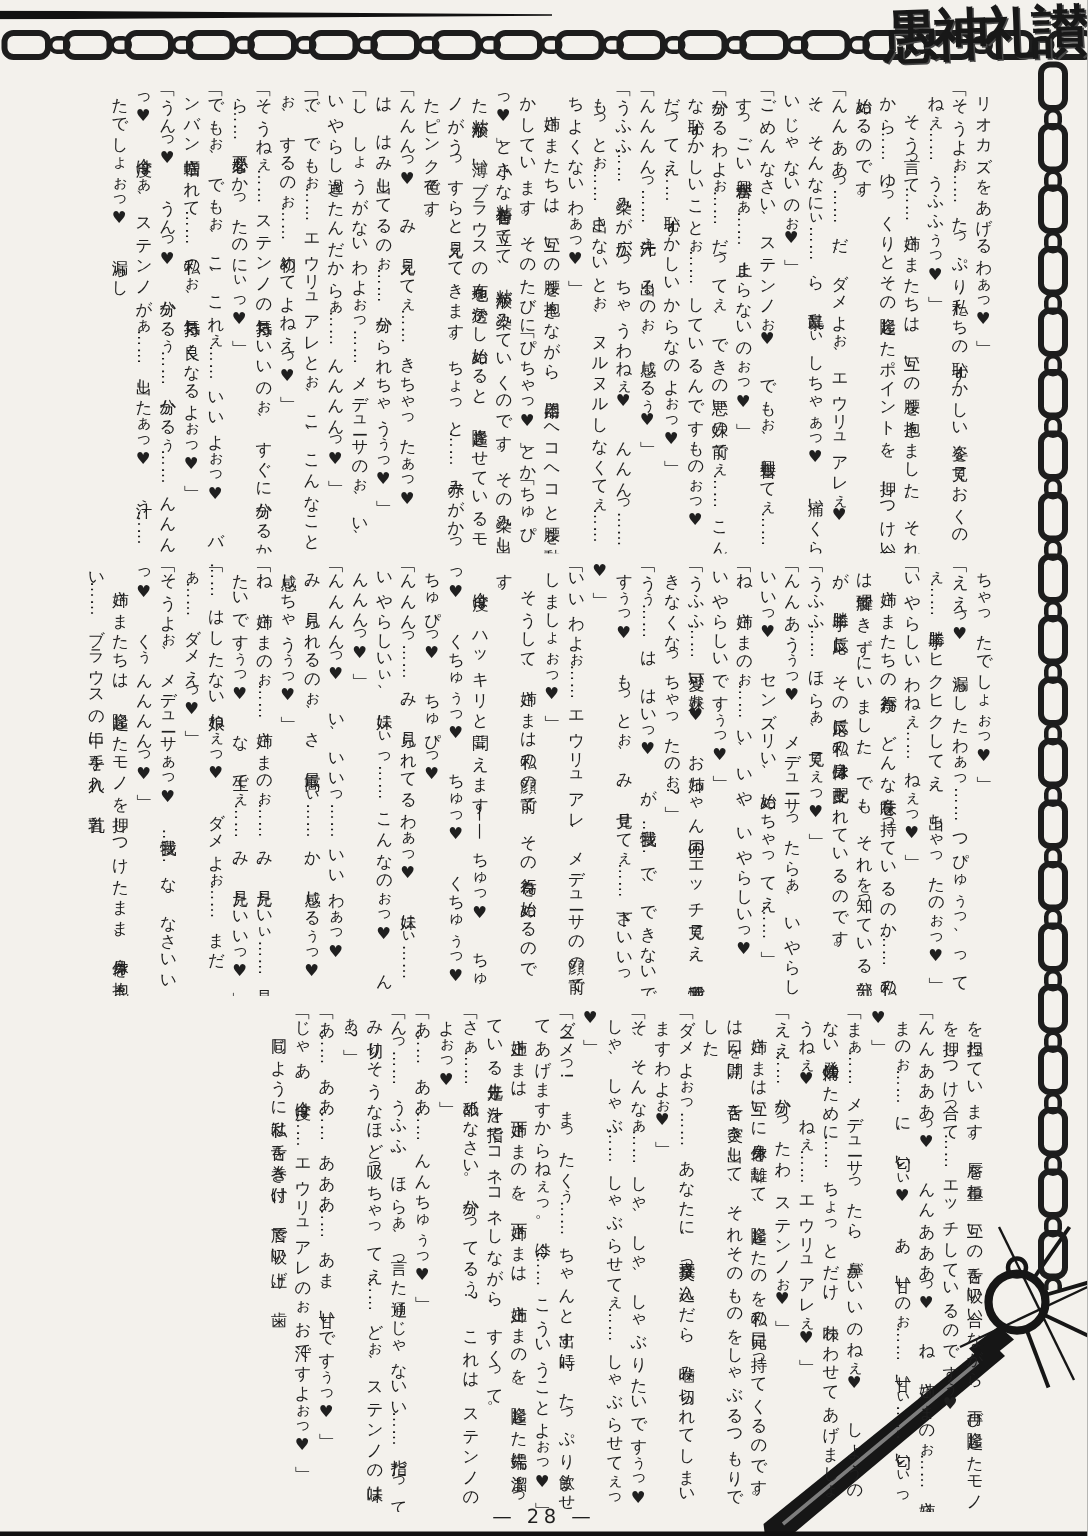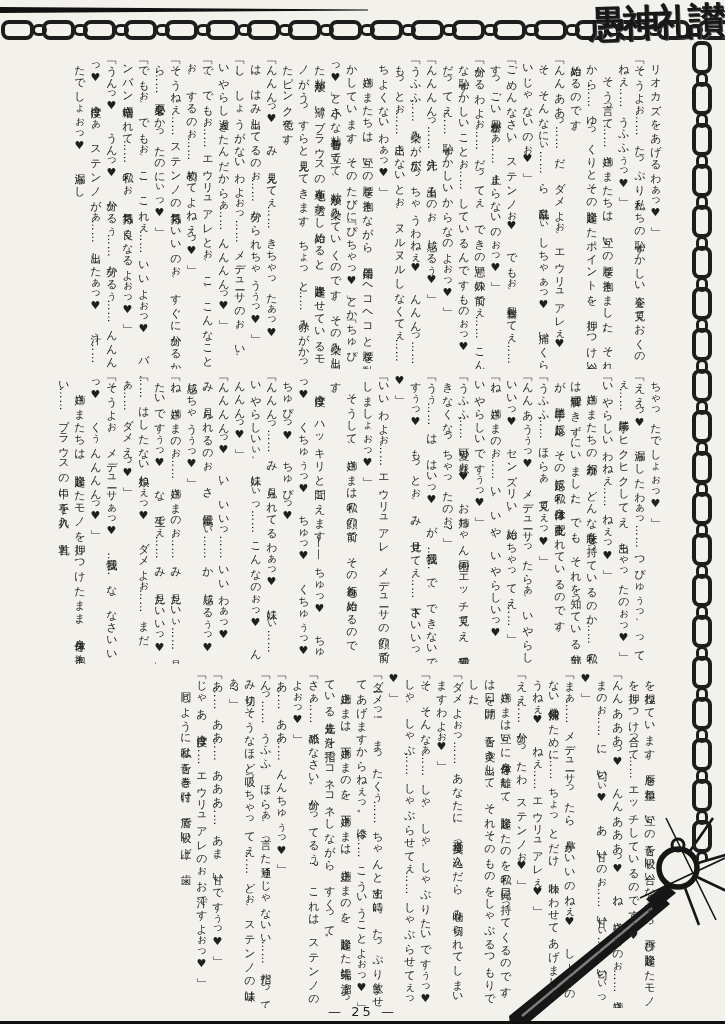--- a/index.html
+++ b/index.html
@@ -155,16 +155,16 @@
       <p>「ダーメっ!　まったくぅ……ちゃんと出す時に、たっぷり飲ませてあげますからねぇっ。今は……こういうことよぉっ♥」</p>
       <p>　上姉さまは、下姉さまのを。下姉さまは、上姉さまのを。隆起した先端に溜まっている先走り汁を指でコネコネしながら、すくって。</p>
       <p>「さぁ……舐めなさい。分かってるぅ?　これは、ステンノの味よぉっ♥」</p>
       <p>「あ……ああ……んんちゅぅっ♥」</p>
       <p>「んっ……うふふ、ほらぁ、言った通りじゃないい……指だって噛み切りそうなほど吸っちゃってえ……どぉ、ステンノの味はぁ?」</p>
       <p>「あ……ああ……あああ……あま、甘いですぅっ♥」</p>
       <p>「じゃあ、今度は……エウリュアレのぉお汁ですよぉっ♥」</p>
       <p>　同じように私は舌を巻き付け、唇で吸い上げ、歯</p>
     </section>
 
-  <div class="page-number">— 25 —</div>
+  <div class="page-number">— 28 —</div>
   <div class="bottom-rule"></div>
 
 </div>
 
 </body></html>

